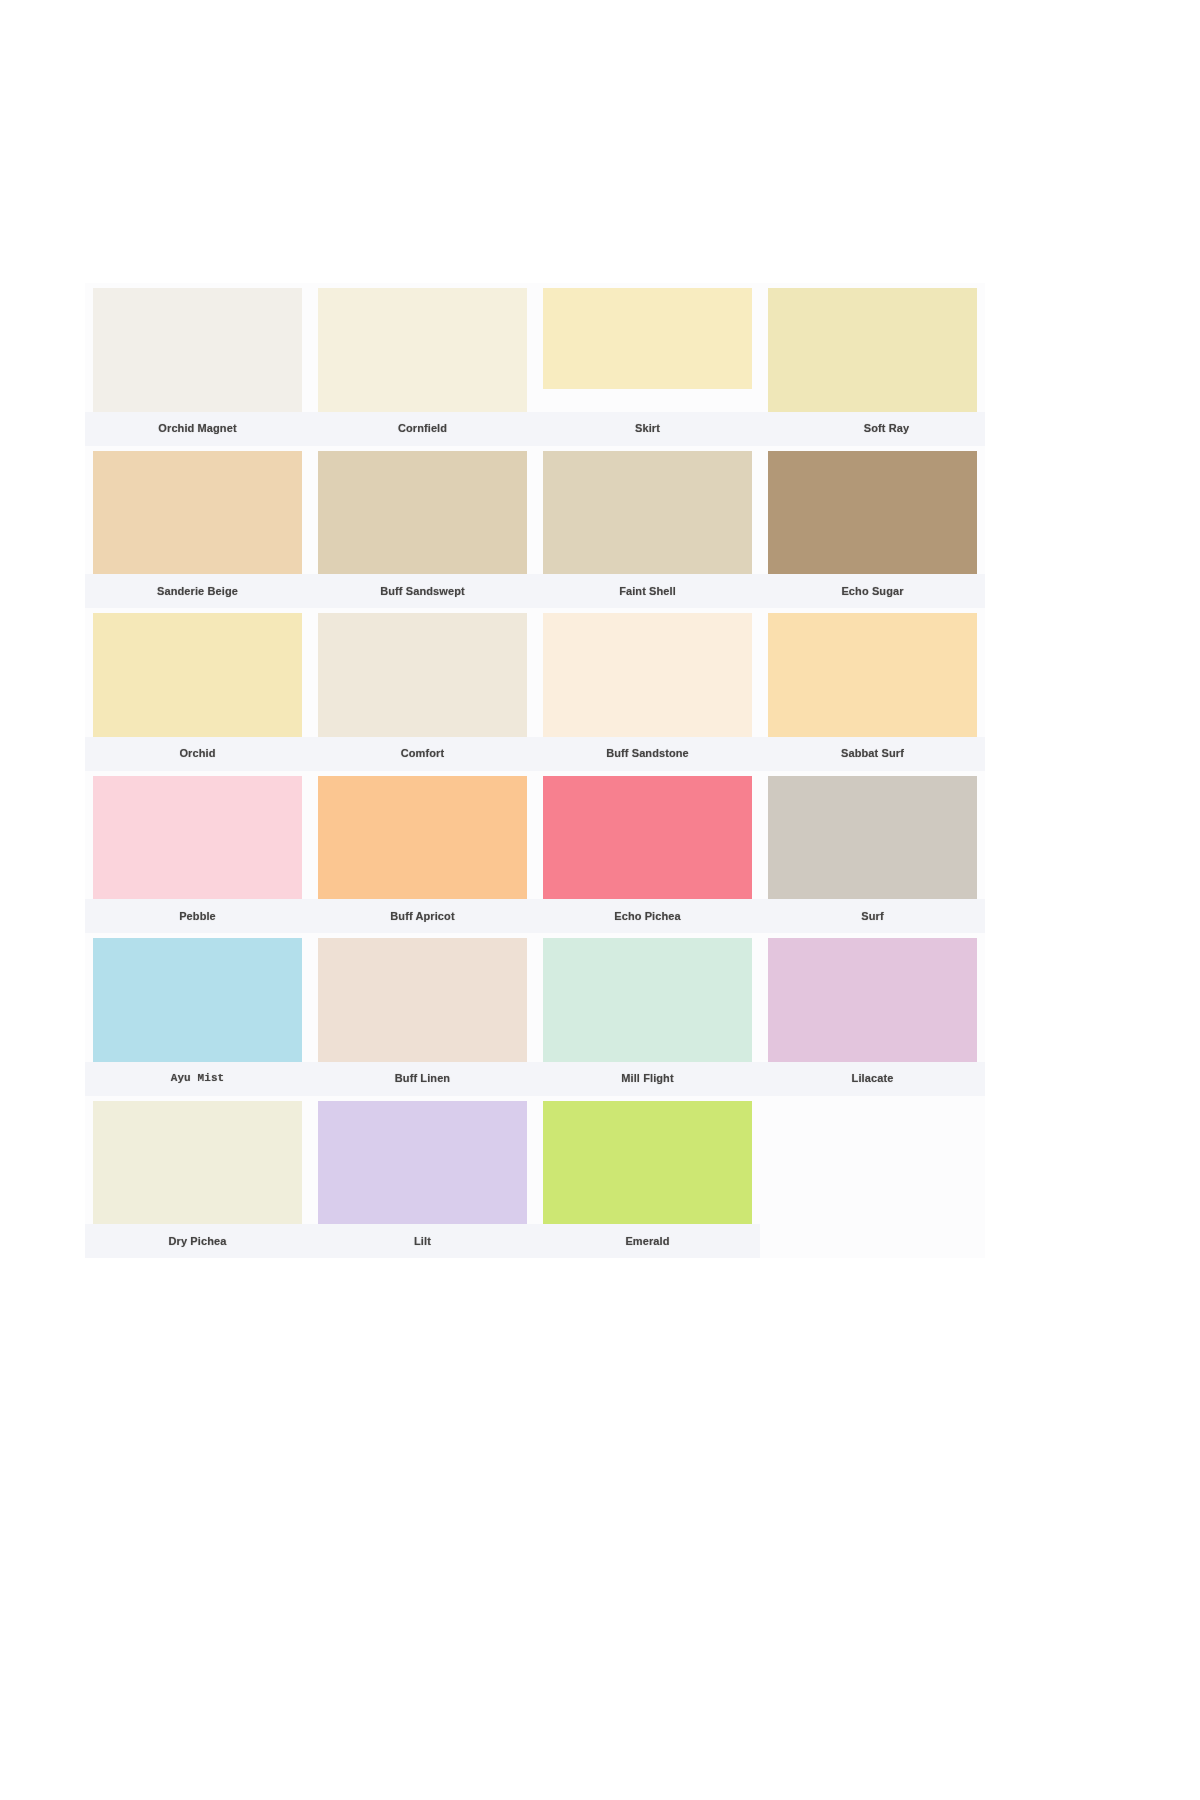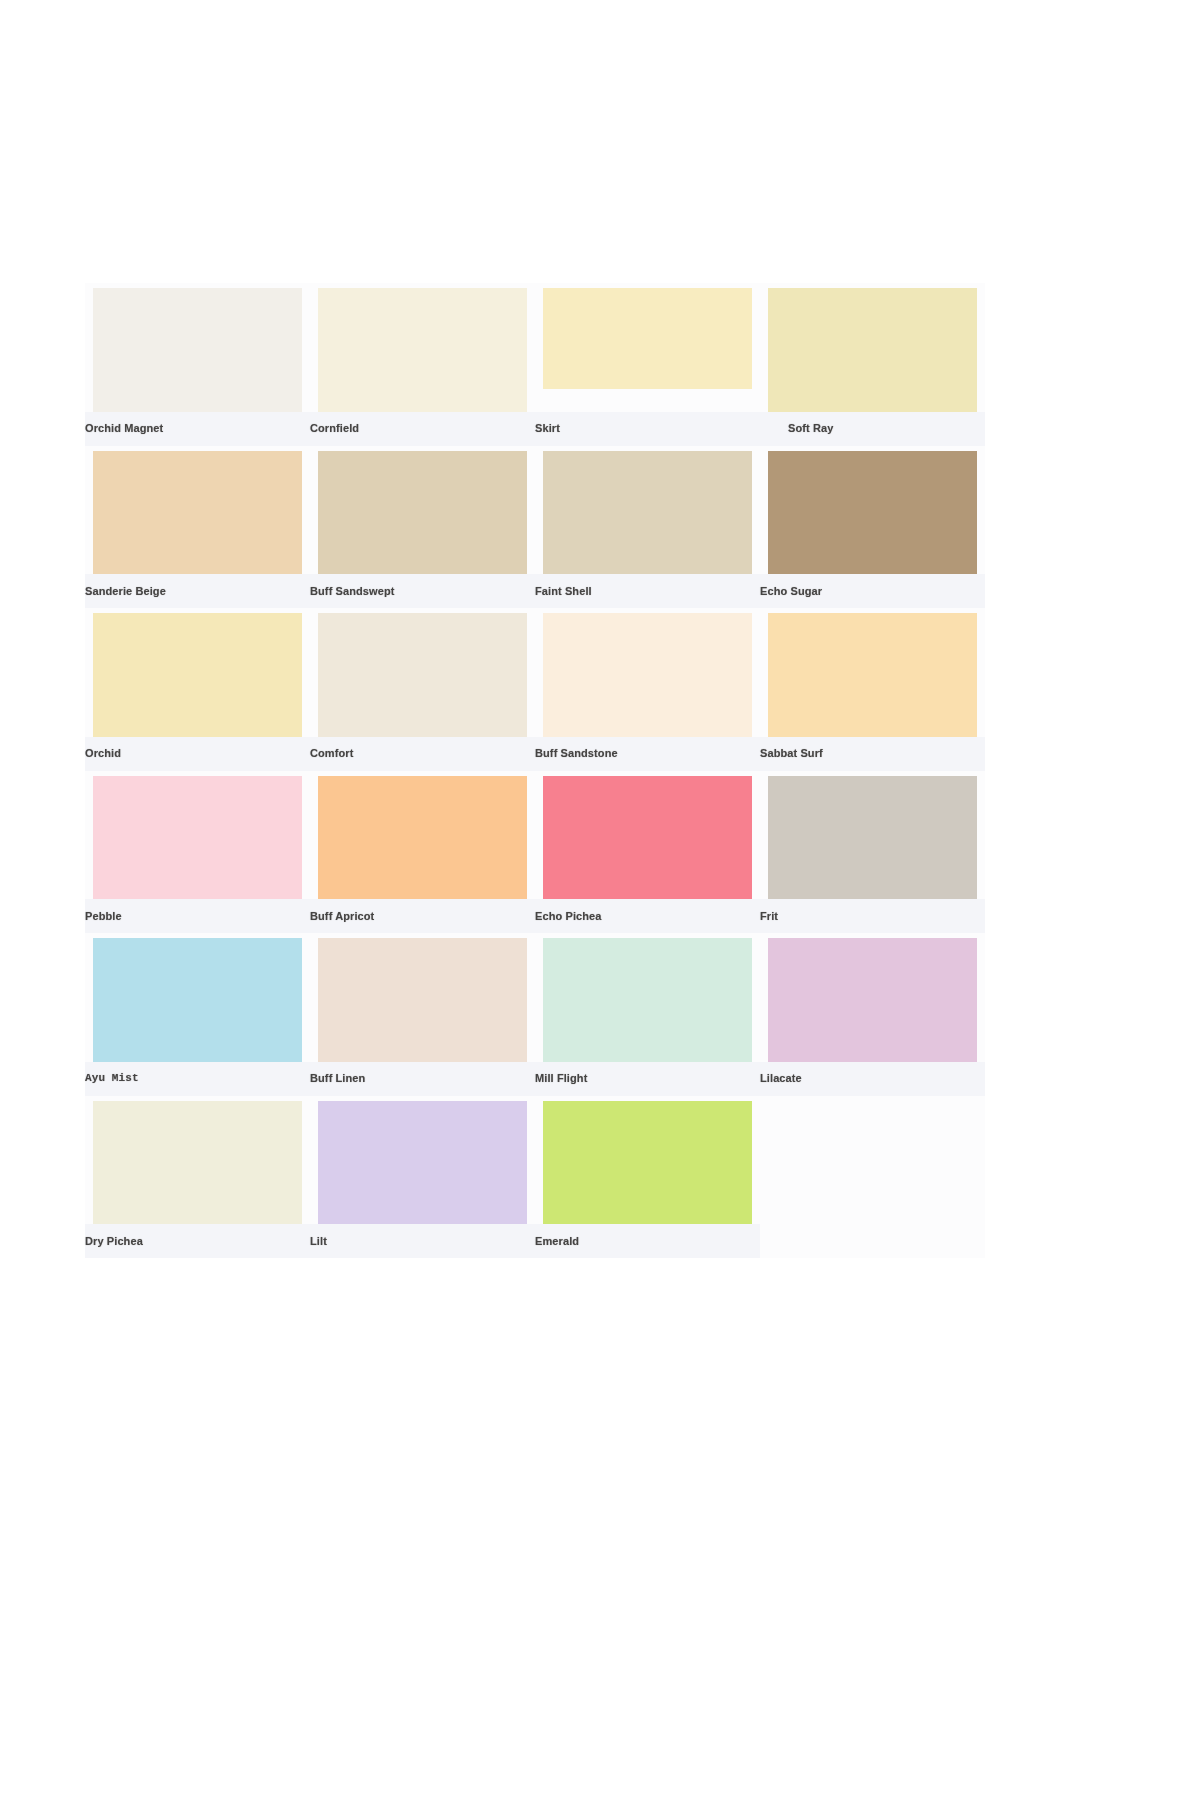--- a/index.html
+++ b/index.html
@@ -56,21 +56,21 @@
     margin: 5px 8px 0 8px;
     box-sizing: border-box;
   }
 
   
   .swatch-label-band {
     height: 34px;
     background: #f4f5f9;
     display: flex;
     align-items: center;
-    justify-content: flex-start;
+    justify-content: center;
     box-sizing: border-box;
   }
 
   .swatch-label {
     font-family: "Liberation Sans", sans-serif;
     font-size: 11px;
     font-weight: bold;
     color: #2e2c2b;
     letter-spacing: 0.1px;
     text-align: center;
@@ -174,21 +174,21 @@
         </div>
         <div class="swatch-cell">
           <div class="swatch-chip" style="background: rgb(247, 128, 143);"></div>
           <div class="swatch-label-band" style="background: rgb(244, 245, 249);">
             <span class="swatch-label" style="color: rgb(46, 44, 43);">Echo Pichea</span>
           </div>
         </div>
         <div class="swatch-cell">
           <div class="swatch-chip" style="background: rgb(207, 201, 192);"></div>
           <div class="swatch-label-band" style="background: rgb(244, 245, 249);">
-            <span class="swatch-label" style="color: rgb(46, 44, 43);">Frit</span>
+            <span class="swatch-label" style="color: rgb(46, 44, 43);">Surf</span>
           </div>
         </div>
         <div class="swatch-cell">
           <div class="swatch-chip" style="background: rgb(179, 223, 235);"></div>
           <div class="swatch-label-band" style="background: rgb(244, 245, 249);">
             <span class="swatch-label" style="color: rgb(46, 44, 43); font-family: Liberation Mono, monospace;">Ayu Mist</span>
           </div>
         </div>
         <div class="swatch-cell">
           <div class="swatch-chip" style="background: rgb(238, 224, 212);"></div>

